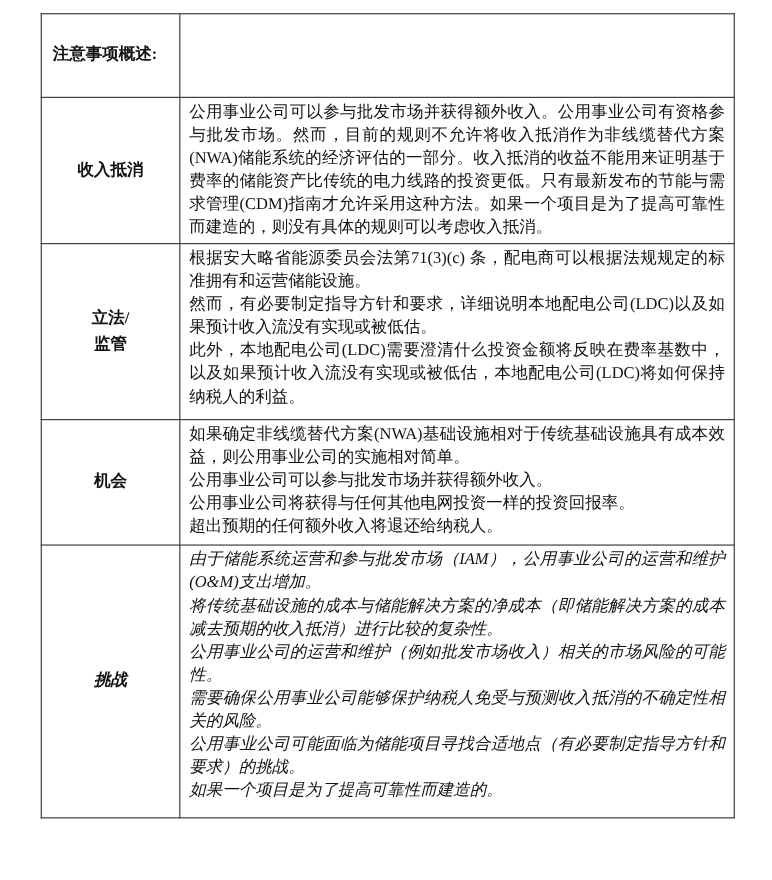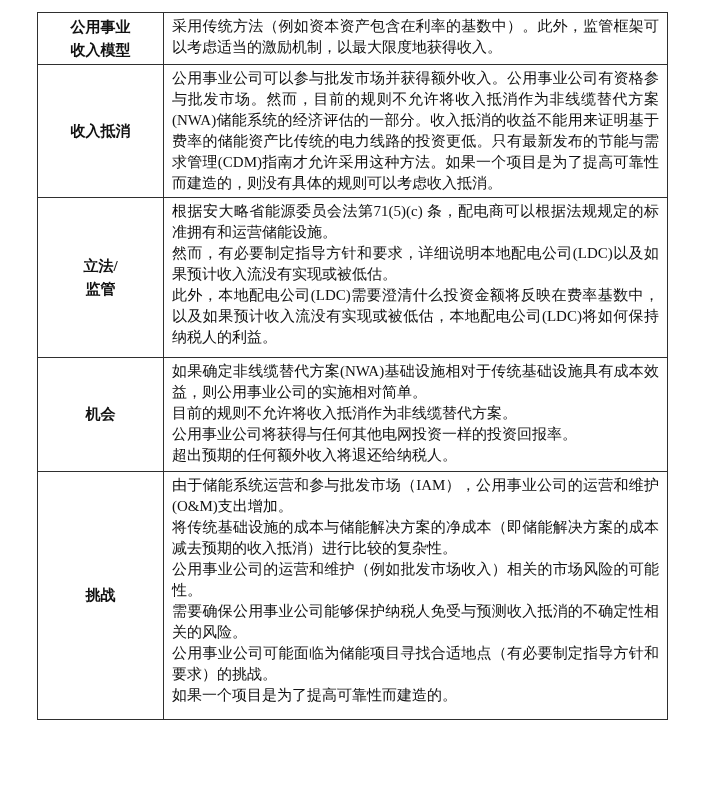--- a/index.html
+++ b/index.html
@@ -53,70 +53,65 @@
   .body-cell p {
     margin: 0;
     padding: 0;
   }
   
   .r-header td { height: 76px; }
   .r-0 td { height: 52px; }
   .r-1 td { height: 128px; }
   .r-2 td { height: 160px; }
   .r-3 td { height: 114px; }
-  .r-4 td { height: 248px; }
+  .r-4 td { height: 248px; font-style: italic; }
 </style>
 </head>
 <body>
 
 <table class="doc-table">
   <colgroup>
     <col class="c-label">
     <col class="c-body">
   </colgroup>
   <tbody>
+    <tr class="r-header">
+      <td class="label-cell header-label">注意事项概述:</td>
+      <td class="body-cell"></td>
+    </tr>
 
-    <tr class="r-0">
-      <td class="label-cell">
-        <div>公用事业</div>
-        <div>收入模型</div>
-      </td>
-      <td class="body-cell">
-        <p>采用传统方法（例如资本资产包含在利率的基数中）。此外，监管框架可以考虑适当的激励机制，以最大限度地获得收入。</p>
-      </td>
-    </tr>
 
     <tr class="r-1">
       <td class="label-cell">
         <div>收入抵消</div>
       </td>
       <td class="body-cell">
         <p>公用事业公司可以参与批发市场并获得额外收入。公用事业公司有资格参与批发市场。然而，目前的规则不允许将收入抵消作为非线缆替代方案(NWA)储能系统的经济评估的一部分。收入抵消的收益不能用来证明基于费率的储能资产比传统的电力线路的投资更低。只有最新发布的节能与需求管理(CDM)指南才允许采用这种方法。如果一个项目是为了提高可靠性而建造的，则没有具体的规则可以考虑收入抵消。</p>
       </td>
     </tr>
 
     <tr class="r-2">
       <td class="label-cell">
         <div>立法/</div>
         <div>监管</div>
       </td>
       <td class="body-cell">
-        <p>根据安大略省能源委员会法第71(5)(c) 条，配电商可以根据法规规定的标准拥有和运营储能设施。</p>
+        <p>根据安大略省能源委员会法第71(3)(c) 条，配电商可以根据法规规定的标准拥有和运营储能设施。</p>
         <p>然而，有必要制定指导方针和要求，详细说明本地配电公司(LDC)以及如果预计收入流没有实现或被低估。</p>
         <p>此外，本地配电公司(LDC)需要澄清什么投资金额将反映在费率基数中，以及如果预计收入流没有实现或被低估，本地配电公司(LDC)将如何保持纳税人的利益。</p>
       </td>
     </tr>
 
     <tr class="r-3">
       <td class="label-cell">
         <div>机会</div>
       </td>
       <td class="body-cell">
         <p>如果确定非线缆替代方案(NWA)基础设施相对于传统基础设施具有成本效益，则公用事业公司的实施相对简单。</p>
-        <p>目前的规则不允许将收入抵消作为非线缆替代方案。</p>
+        <p>公用事业公司可以参与批发市场并获得额外收入。</p>
         <p>公用事业公司将获得与任何其他电网投资一样的投资回报率。</p>
         <p>超出预期的任何额外收入将退还给纳税人。</p>
       </td>
     </tr>
 
     <tr class="r-4">
       <td class="label-cell">
         <div>挑战</div>
       </td>
       <td class="body-cell">

